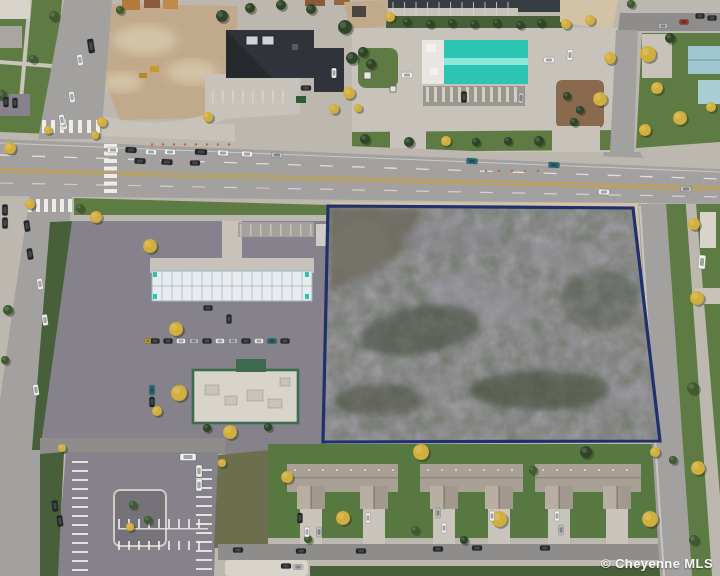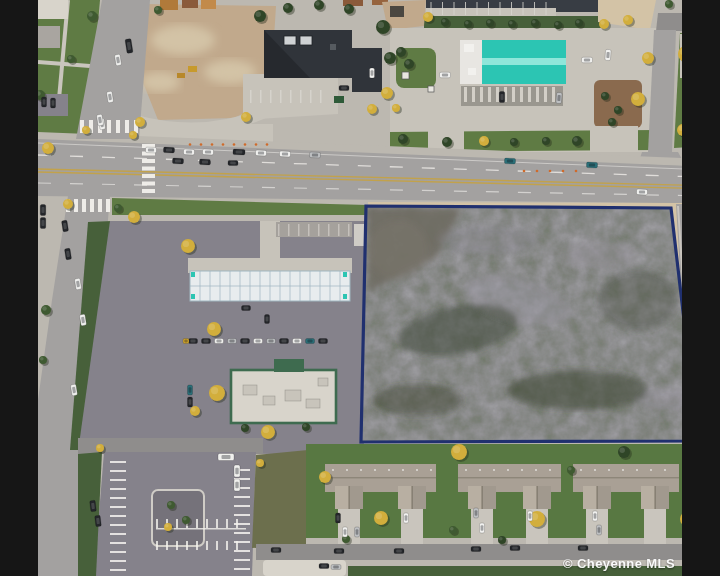--- a/index.html
+++ b/index.html
@@ -1,17 +1,17 @@
 <!DOCTYPE html>
 <html style="--parcel_outline: #20306f; --lot_base: #575952; --road: #a3a1a0; --road_dark: #8f8d8c; --asphalt: #85828b; --concrete: #c7c3ba; --sidewalk: #bcb8b0; --grass: #5f7b44; --grass_dark: #47603a; --lawn: #587842; --olive_field: #6c6f4d; --dirt: #c1a98c; --dirt_light: #d3c3a6; --teal_roof: #2cc5b3; --teal_roof_light: #8fe6da; --dark_roof: #30343a; --tan_roof: #a9a095; --tan_roof_light: #b8afa2; --white_roof: #d8d4cb; --green_trim: #3e6b4f; --mulch: #8a6a4e; --water: #383d44; --tree_green: #3f5a31; --tree_dark: #2f4527; --tree_yellow: #d2ae3c; --car_white: #f0f0ee; --car_dark: #24262a; --car_silver: #bdbfc1; --car_teal: #2b6f78; --car_red: #a83a2e; --car_yellow: #d2a72e; --marking_white: #f4f2ee; --marking_yellow: #c8a23c; --cone_orange: #cf6a2a; --watermark: #ffffff;"><head>
 <meta charset="utf-8">
 <style>
   html,body{margin:0;padding:0;background:#161616;}
   body{display:flex;justify-content:center;align-items:flex-start;}
-  .stage{position:relative;width:644px;height:576px;overflow:hidden;background:#c2410c;
+  .stage{position:relative;width:720px;height:576px;overflow:hidden;background:#c2410c;
          font-family:"Liberation Sans",sans-serif;}
   .stage svg{display:block;width:720px;height:576px;}
   .watermark{position:absolute;right:7px;bottom:5px;font-weight:bold;font-size:13px;
              color:var(--watermark,#fff);opacity:.93;letter-spacing:.4px;
              text-shadow:0 1px 2px rgba(0,0,0,.5);}
   .c-road{fill:var(--road)} .c-roadd{fill:var(--road_dark)} .c-asph{fill:var(--asphalt)}
   .c-conc{fill:var(--concrete)} .c-side{fill:var(--sidewalk)} .c-grass{fill:var(--grass)}
   .c-grassd{fill:var(--grass_dark)} .c-lawn{fill:var(--lawn)} .c-olive{fill:var(--olive_field)}
   .c-dirt{fill:var(--dirt)} .c-dirtl{fill:var(--dirt_light)} .c-water{fill:var(--water)}
   .c-teal{fill:var(--teal_roof)} .c-darkroof{fill:var(--dark_roof)}

